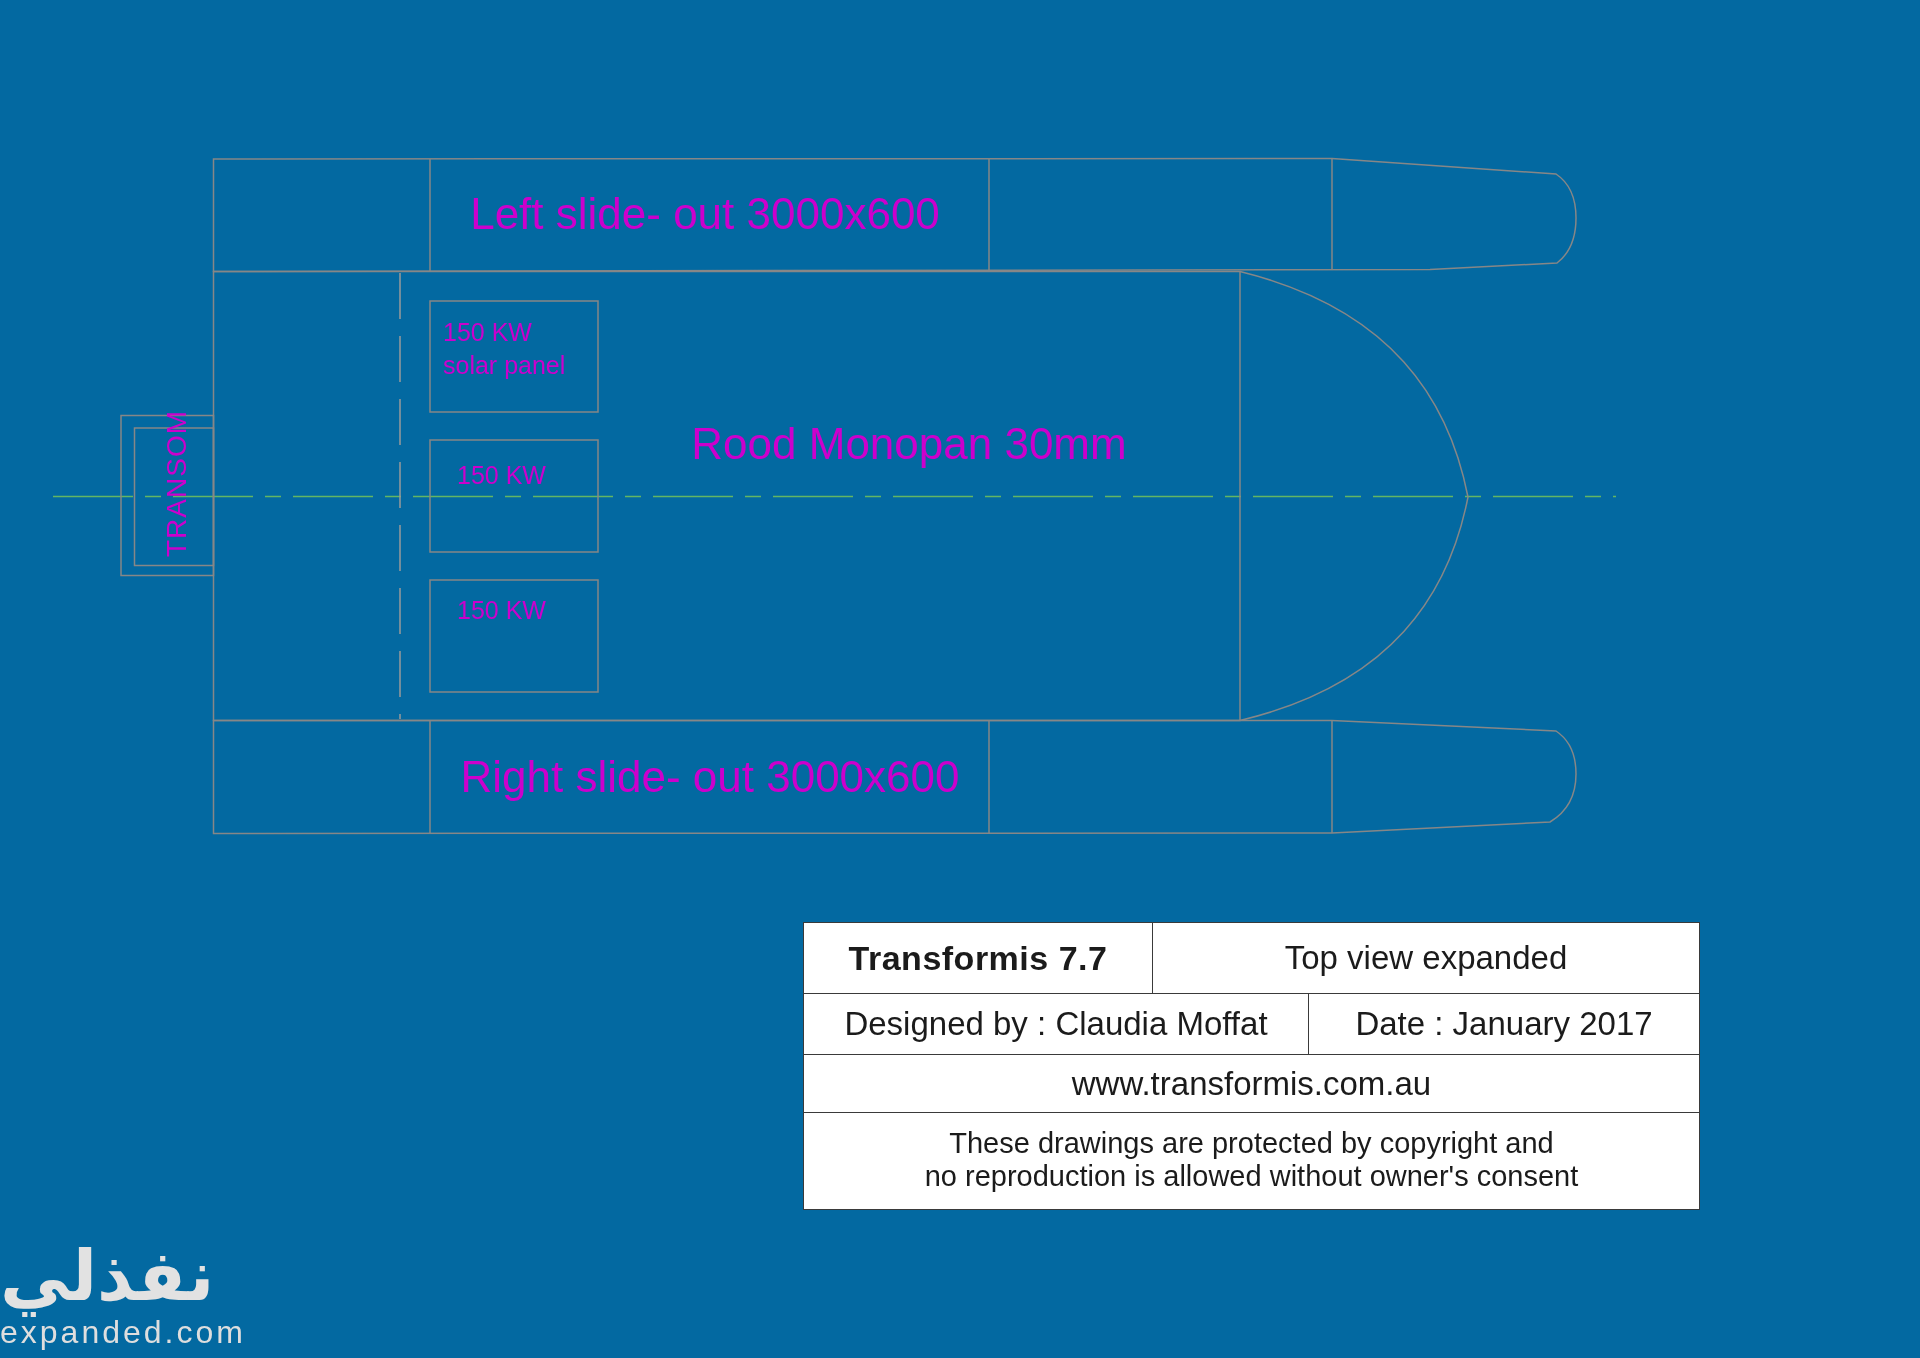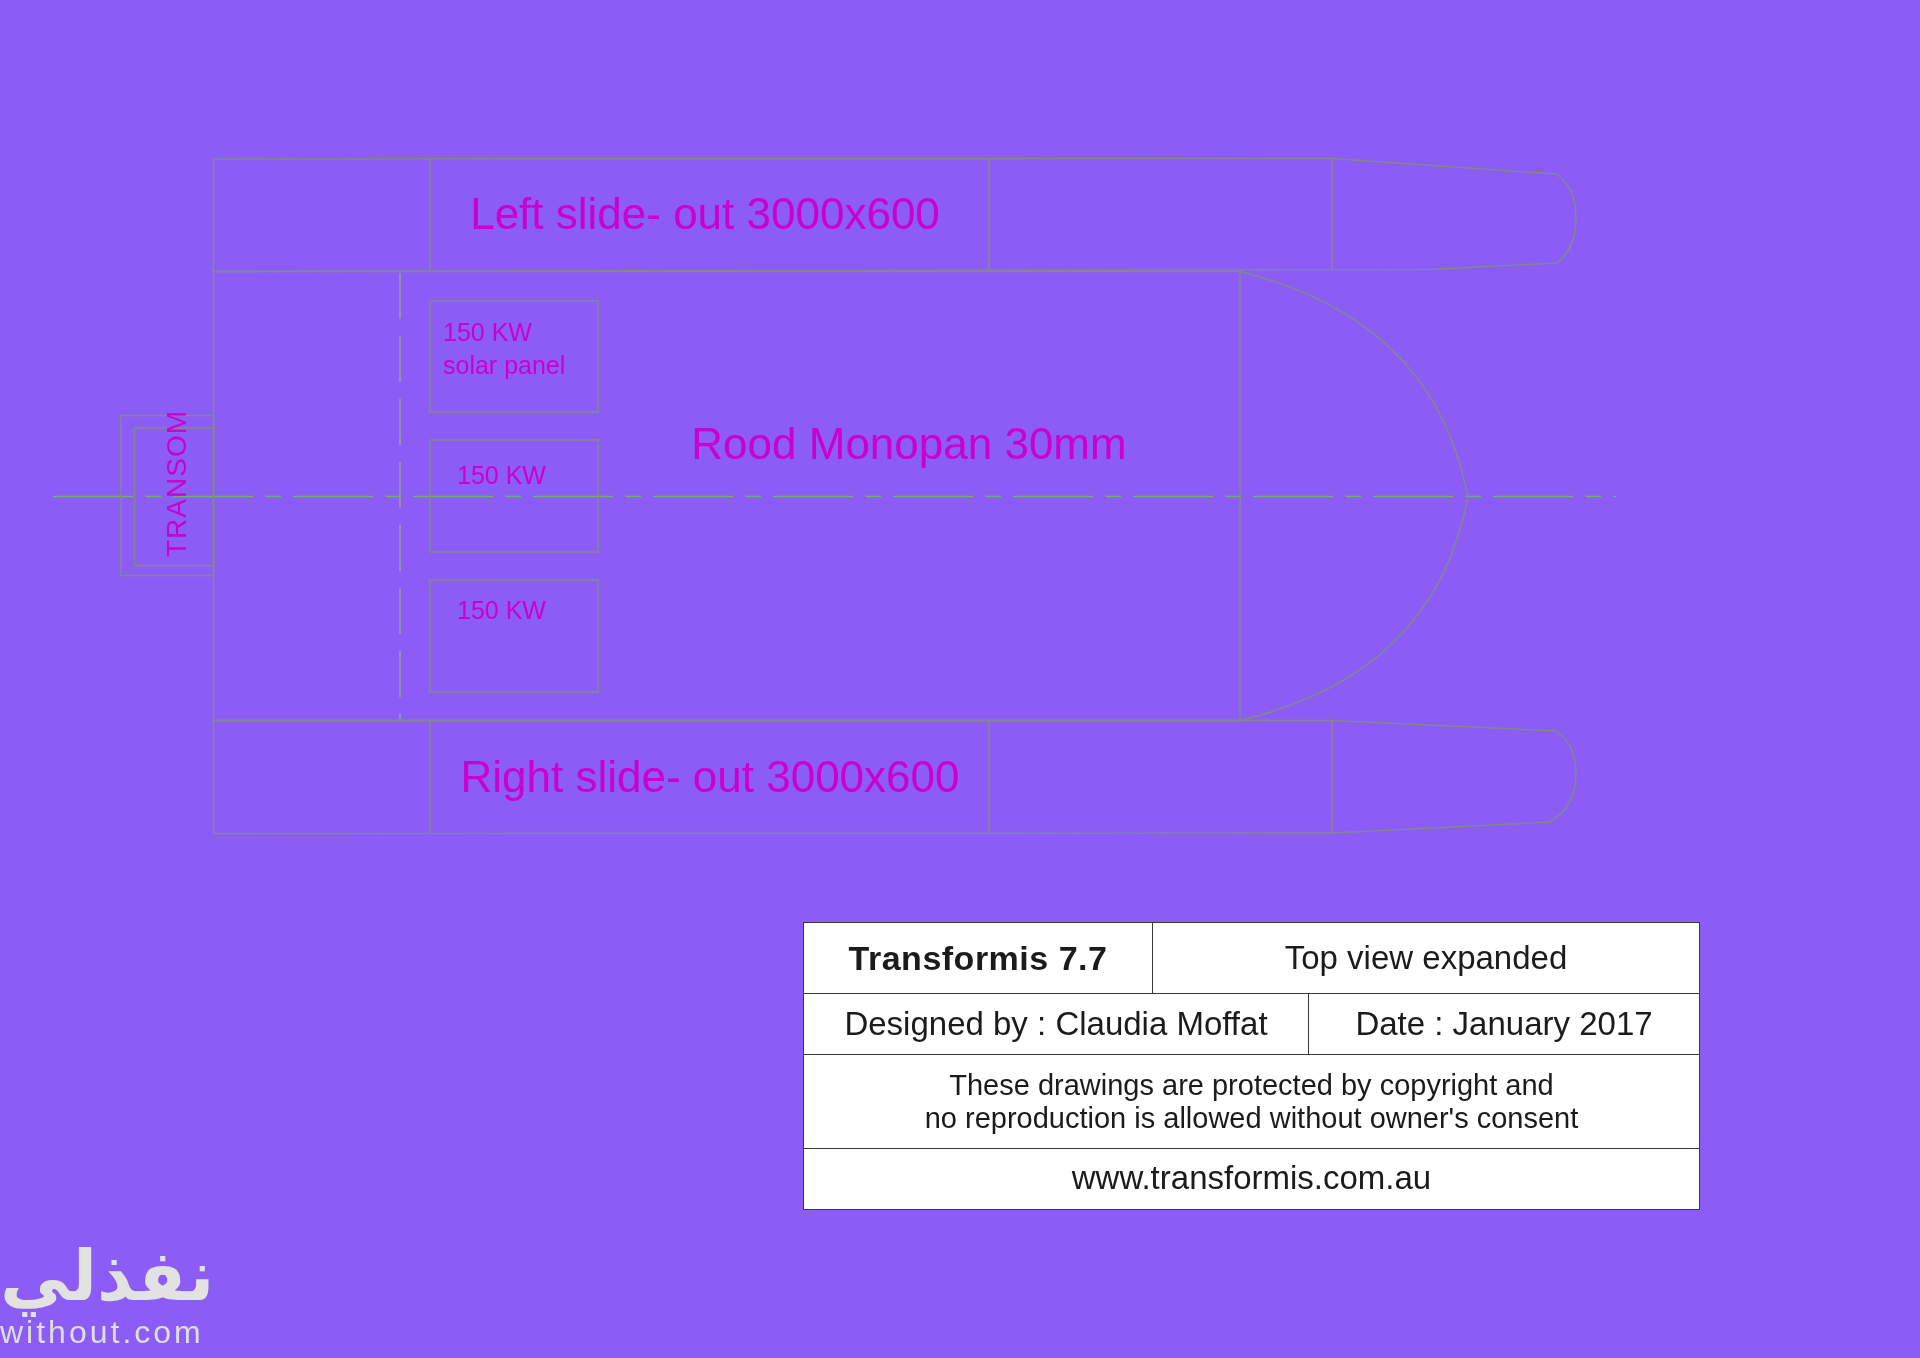--- a/index.html
+++ b/index.html
@@ -1,19 +1,19 @@
 <!DOCTYPE html>
 <html><head>
 <meta charset="utf-8">
 <style>
   html,body{margin:0;padding:0;background:#ffffff;}
   .canvas{
     position:relative;
     width:1920px;height:1358px;
-    background:#8b5cf6;
+    background:#0369a1;
     overflow:hidden;
     font-family:"Liberation Sans",sans-serif;
   }
   .canvas svg{position:absolute;left:0;top:0;}
 
   
   .lbl-big{fill:#cc00cc;font-size:44px;font-family:"Liberation Sans",sans-serif;}
   .lbl-sm {fill:#cc00cc;font-size:25px;font-family:"Liberation Sans",sans-serif;}
   .lbl-transom{fill:#cc00cc;font-size:28px;letter-spacing:1px;font-family:"Liberation Sans",sans-serif;}
 
@@ -109,27 +109,27 @@
 
   <div class="title-block">
     <div class="tb-row r1">
       <div class="tb-cell c-model tb-div">Transformis 7.7</div>
       <div class="tb-cell c-view">Top view expanded</div>
     </div>
     <div class="tb-row r2">
       <div class="tb-cell c-designer tb-div">Designed by : Claudia Moffat</div>
       <div class="tb-cell c-date">Date : January 2017</div>
     </div>
+    <div class="tb-row r3">
+      <div class="tb-cell c-website">www.transformis.com.au</div>
+    </div>
     <div class="tb-row r4 tb-cell">
       <div class="copy-line">These drawings are protected by copyright and</div>
       <div class="copy-line">no reproduction is allowed without owner's consent</div>
-    </div>
-    <div class="tb-row r3">
-      <div class="tb-cell c-website">www.transformis.com.au</div>
     </div>
   </div>
 
   <div class="watermark">
     <div class="wm-arabic">نفذلي</div>
-    <div class="wm-latin">without.com</div>
+    <div class="wm-latin">expanded.com</div>
   </div>
 
 </div>
 
 </body></html>

